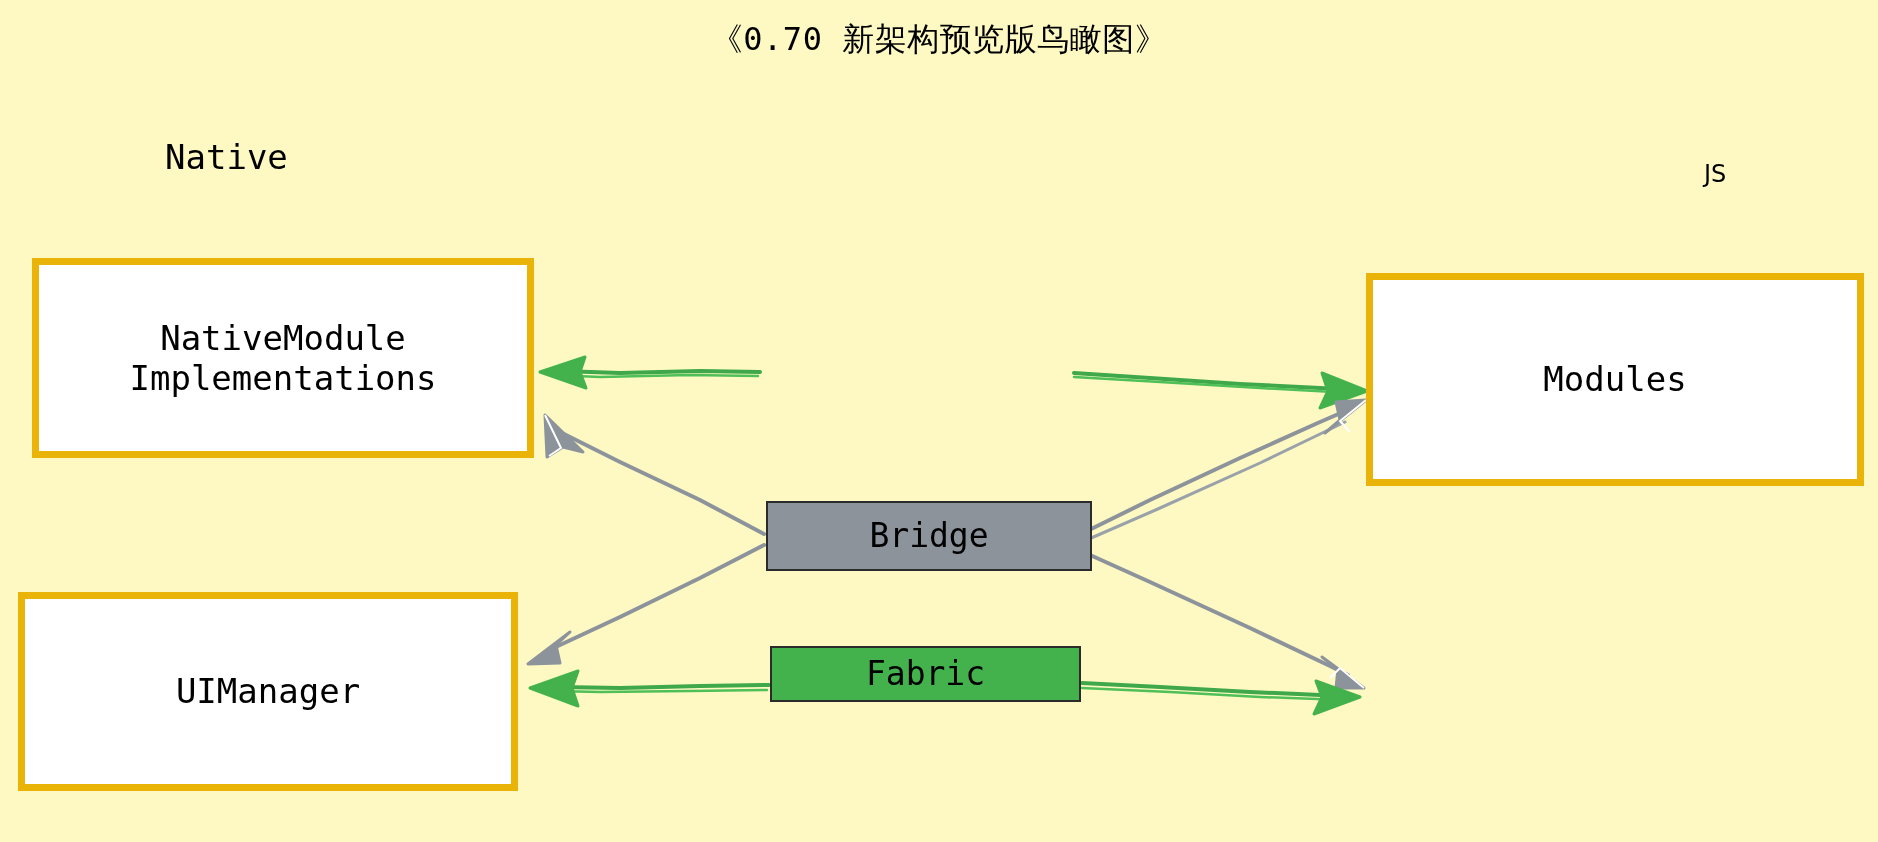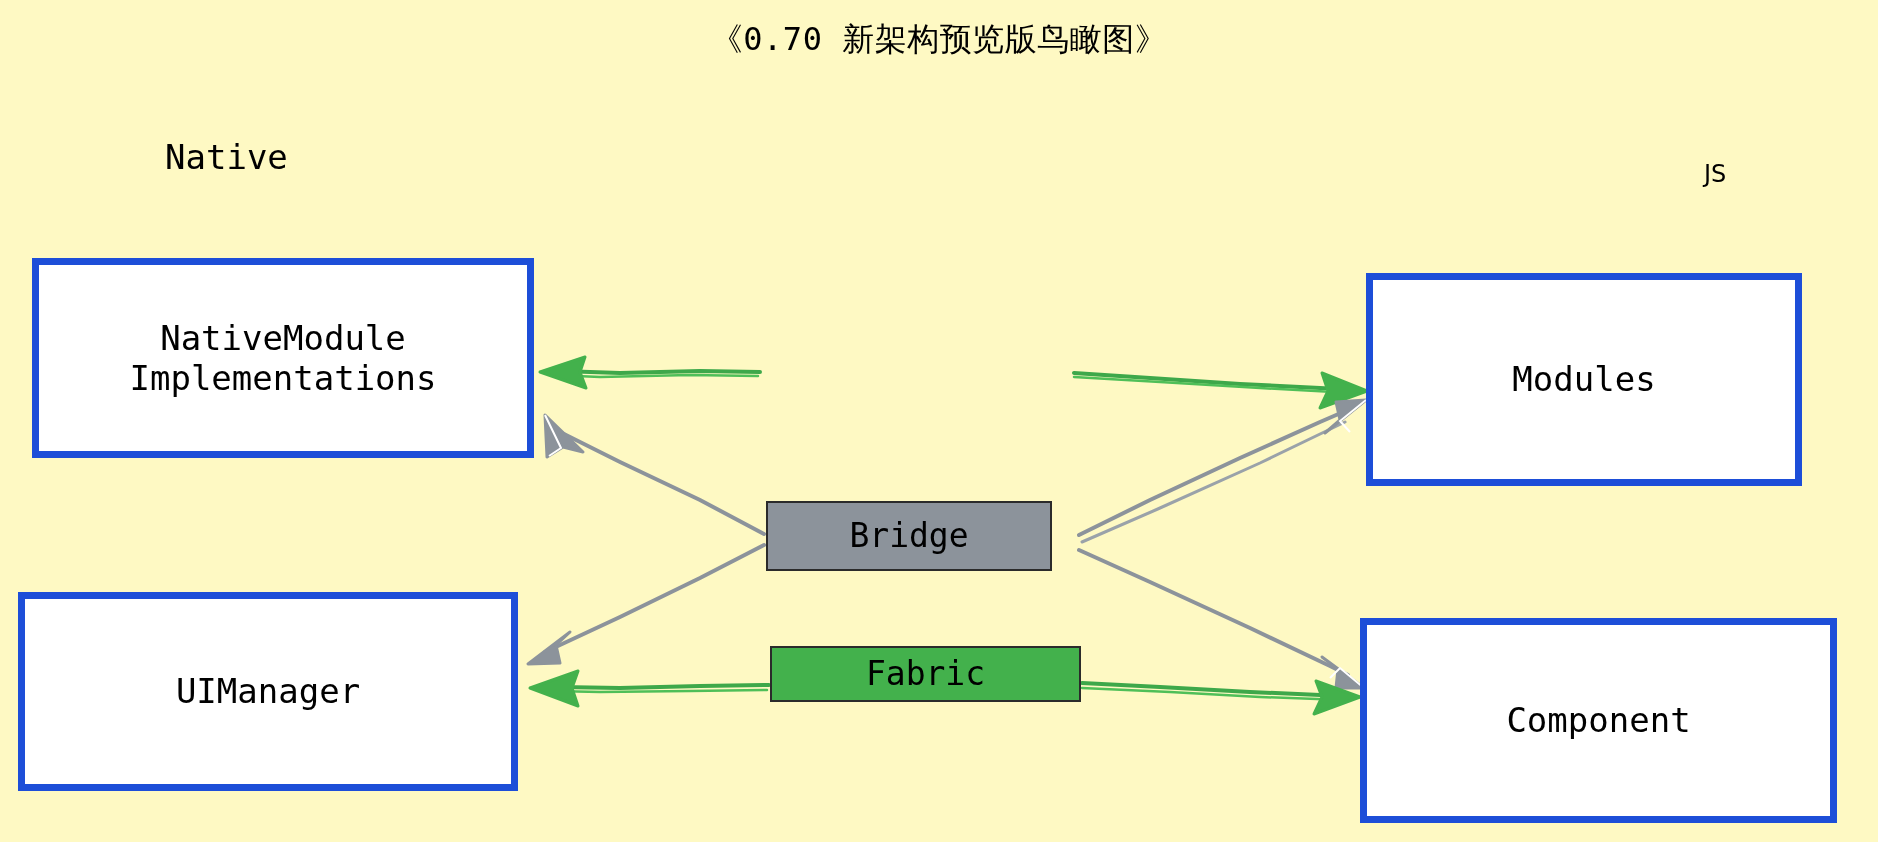--- a/index.html
+++ b/index.html
@@ -53,41 +53,41 @@
     justify-content: center;
     text-align: center;
     color: #000000;
     z-index: 3;
   }
   .node-box .node-label {
     line-height: 1.18;
     white-space: pre-line;
   }
   .outer-box {
-    border: 7px solid #1d4ed8;
+    border: 7px solid #eab308;
     background: #ffffff;
     font-family: "DejaVu Sans Mono", "Liberation Mono", monospace;
     font-size: 34px;
   }
   #box-nativemodule {
     left: 32px;
     top: 258px;
     width: 502px;
     height: 200px;
   }
   #box-uimanager {
     left: 18px;
     top: 592px;
     width: 500px;
     height: 199px;
   }
   #box-modules {
     left: 1366px;
     top: 273px;
-    width: 436px;
+    width: 498px;
     height: 213px;
   }
   #box-component {
     left: 1360px;
     top: 618px;
     width: 477px;
     height: 205px;
   }
   .pill-box {
     border: 2px solid #2b2b2b;
@@ -97,21 +97,21 @@
   #box-turbo {
     left: 761px;
     top: 340px;
     width: 311px;
     height: 68px;
     background: #43b14c;
   }
   #box-bridge {
     left: 766px;
     top: 501px;
-    width: 286px;
+    width: 326px;
     height: 70px;
     background: #8c939b;
   }
   #box-fabric {
     left: 770px;
     top: 646px;
     width: 311px;
     height: 56px;
     background: #43b14c;
   }
@@ -192,23 +192,20 @@
   </div>
 
   <div class="node-box outer-box" id="box-uimanager">
     <span class="node-label">UIManager</span>
   </div>
 
   <div class="node-box outer-box" id="box-modules">
     <span class="node-label">Modules</span>
   </div>
 
-  <div class="node-box outer-box" id="box-component">
-    <span class="node-label">Component</span>
-  </div>
 
 
   <div class="node-box pill-box" id="box-bridge">
     <span class="node-label">Bridge</span>
   </div>
 
   <div class="node-box pill-box" id="box-fabric">
     <span class="node-label">Fabric</span>
   </div>
 

